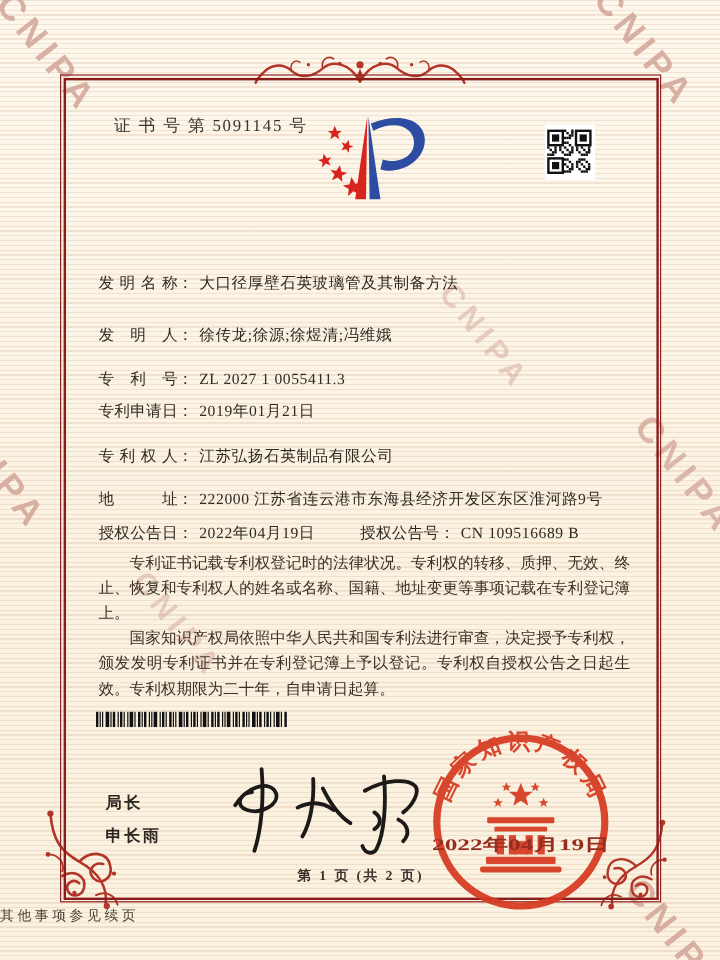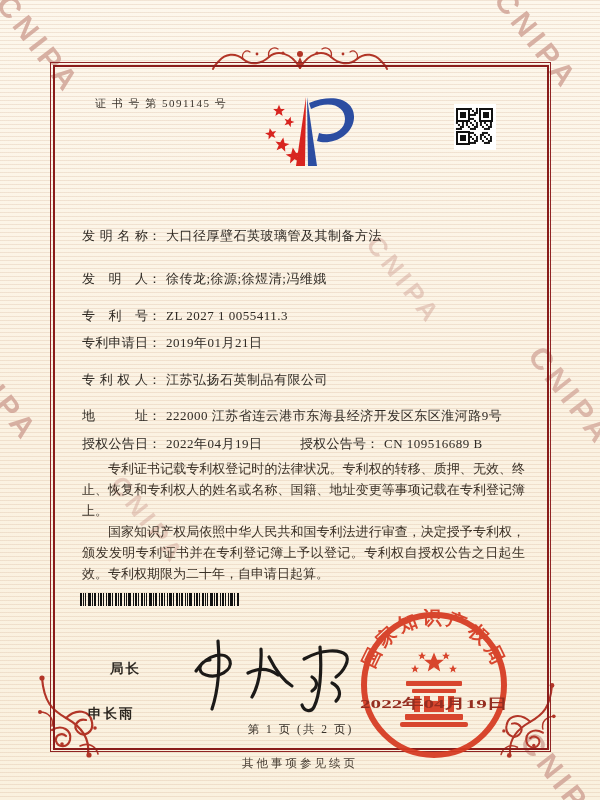--- a/index.html
+++ b/index.html
@@ -10,21 +10,21 @@
       repeating-linear-gradient(180deg, rgba(201,157,126,.22) 0 1px, rgba(255,252,244,0) 1px 4px),
       linear-gradient(180deg,#fdf7ec 0%,#fbf2e2 55%,#faf1df 100%);
     color:#2f2a24;
   }
   .wm{position:absolute;font-family:"Liberation Sans",sans-serif;font-weight:bold;
       color:#cfa093;transform:rotate(52deg);transform-origin:left top;letter-spacing:5px;pointer-events:none;}
   
   .frame{position:absolute;left:50px;top:62px;width:499px;height:688px;border:1.5px solid #8f2424;}
   .frame-inner{position:absolute;left:1.5px;top:1.5px;right:1.5px;bottom:1.5px;border:2.5px solid #8a1d1b;}
   
-  .certline{position:absolute;left:44px;top:33px;font-size:11px;letter-spacing:1.5px;color:#3a332b;}
+  .certline{position:absolute;left:44px;top:33px;font-size:14px;letter-spacing:1.5px;color:#3a332b;}
   .qr{position:absolute;left:403px;top:41px;width:40px;height:44px;background:#fff;padding:1px;}
   .logo{position:absolute;left:198px;top:31px;width:110px;height:74px;}
   .title{position:absolute;left:0;top:104px;width:100%;text-align:center;
          font-size:30px;font-weight:bold;letter-spacing:17px;text-indent:17px;color:#1e1a16;}
   
   .fields{position:absolute;left:31px;top:164px;width:442px;font-size:13px;}
   .frow{position:relative;display:flex;align-items:baseline;line-height:18px;white-space:nowrap;}
   .frow:nth-child(1){margin-bottom:25px;}
   .frow:nth-child(2){margin-bottom:19px;}
   .frow:nth-child(3){margin-bottom:9px;}
@@ -37,29 +37,29 @@
   .fval{letter-spacing:.5px;}
   .pair2{position:absolute;left:218px;top:0;display:flex;align-items:baseline;}
   
   .law{position:absolute;left:31px;top:395px;width:443px;font-size:13px;line-height:21px;
        text-align:justify;color:#3a3026;}
   .law p{margin:0;text-indent:2em;}
   
   .barcode{position:absolute;left:29px;top:530px;width:160px;height:13px;}
   
   .sig-title{position:absolute;left:37px;top:597px;font-size:13.5px;font-weight:bold;
-             font-family:"Liberation Sans",sans-serif;color:#2b2620;letter-spacing:2px;margin-left:22px;}
+             font-family:"Liberation Sans",sans-serif;color:#2b2620;letter-spacing:2px;}
   .sig-name{position:absolute;left:37px;top:625px;font-size:13.5px;font-weight:bold;
-            font-family:Liberation Serif, serif;color:#2b2620;letter-spacing:2px;margin-top:17px;}
+            font-family:Liberation Serif, serif;color:#2b2620;letter-spacing:2px;}
   .sig-script{position:absolute;left:115px;top:566px;width:200px;height:95px;}
   
   .seal{position:absolute;left:307px;top:546px;width:152px;height:152px;opacity:.93;}
   
-  .pagefoot{position:absolute;left:0;top:659px;width:100%;text-align:center;font-size:11.5px;letter-spacing:2px;color:#3a332b;}
-  .contnote{position:absolute;left:0;top:756px;width:100%;text-align:center;font-size:11.5px;letter-spacing:3px;color:#4a4036;}
+  .pagefoot{position:absolute;left:0;top:659px;width:100%;text-align:center;font-size:11.5px;letter-spacing:2px;color:#3a332b;font-weight:bold;}
+  .contnote{position:absolute;left:0;top:756px;width:100%;font-size:11.5px;letter-spacing:3px;color:#4a4036;}
   .orn{position:absolute;pointer-events:none;}
 </style>
 </head>
 <body>
 
 <div id="wm-layer">
     <span class="wm" style="left: 16px; top: -12px; font-size: 30px; opacity: 0.8;">CNIPA</span>
     <span class="wm" style="left: 514px; top: -16px; font-size: 30px; opacity: 0.8;">CNIPA</span>
     <span class="wm" style="left: -26px; top: 336px; font-size: 30px; opacity: 0.8;">CNIPA</span>
     <span class="wm" style="left: 548px; top: 340px; font-size: 30px; opacity: 0.7;">CNIPA</span>

